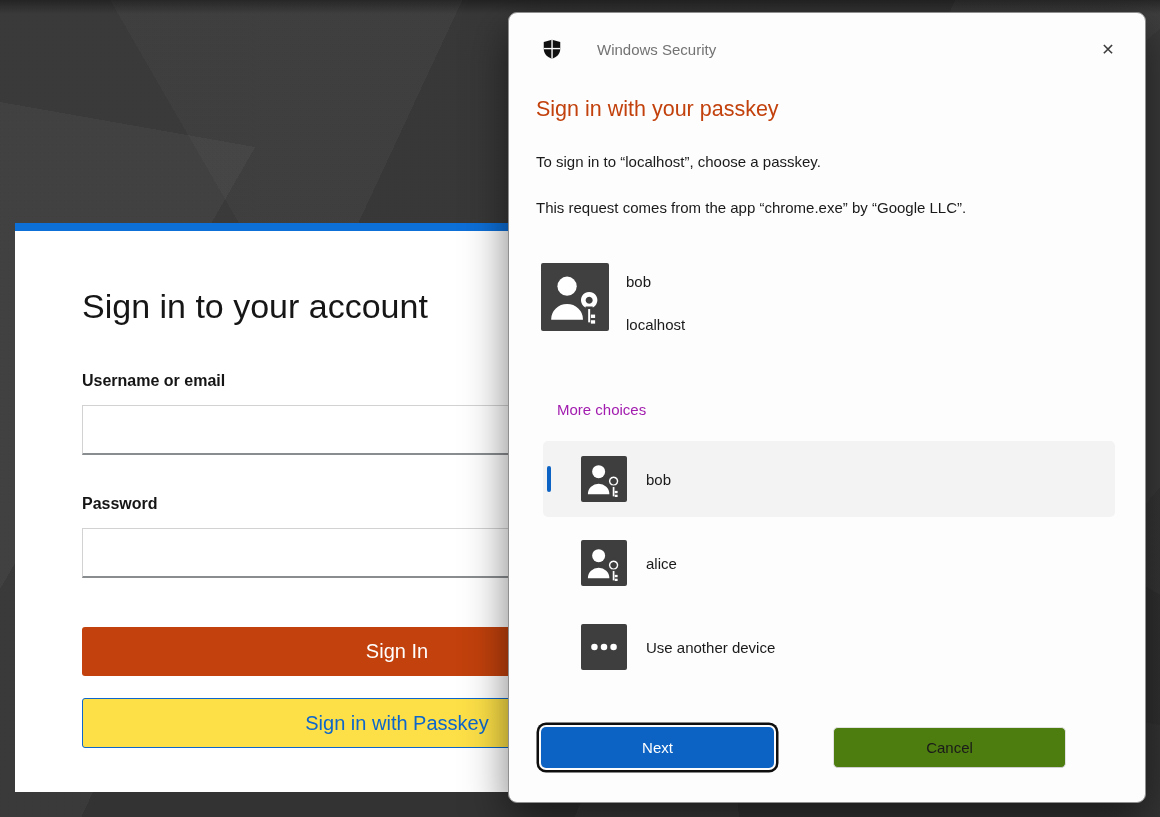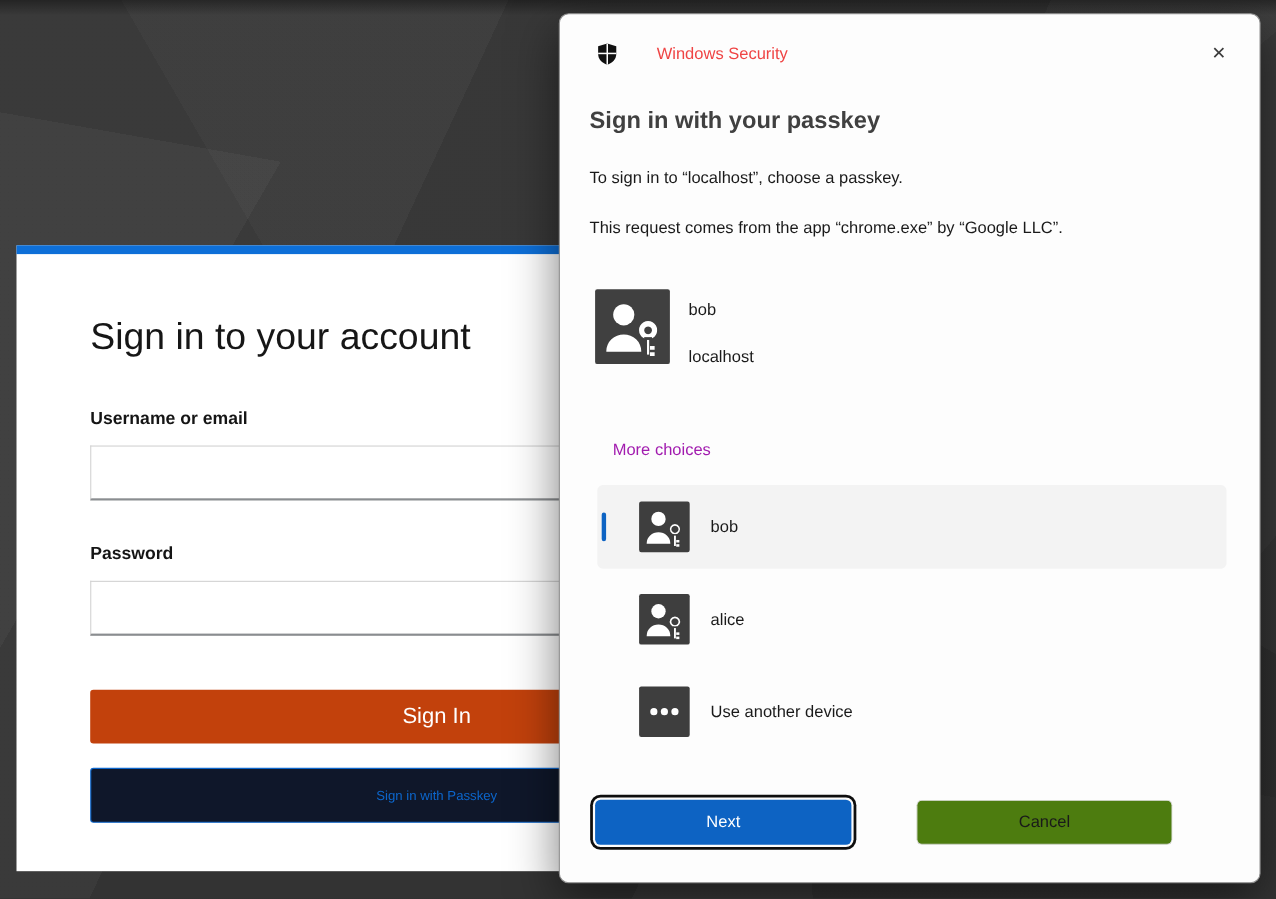--- a/index.html
+++ b/index.html
@@ -21,31 +21,31 @@
   .login-card{position:absolute;left:15px;top:223px;width:764px;height:569px;
     background:#ffffff;border-top:8px solid #0d6fd8;text-decoration:underline;}
   .login-heading{position:absolute;left:67px;top:56px;font-size:34px;font-weight:500;color:#161616;}
   .field-label{position:absolute;left:67px;font-size:16px;font-weight:700;color:#151515;}
   .kc-input{position:absolute;left:67px;width:630px;height:50px;background:#fff;
     border:1px solid #d2d2d2;border-bottom:2px solid #8a8d90;border-radius:0;
     font-size:16px;padding:0 10px;color:#151515;outline:none;}
   .kc-primary{position:absolute;left:67px;top:396px;width:630px;height:49px;
     background:#c2410c;color:#fff;border:none;border-radius:3px;font-size:20px;cursor:pointer;}
   .kc-secondary{position:absolute;left:67px;top:467px;width:630px;height:50px;
-    background:#0f172a;color:#0c66cc;border:1px solid #0c66cc;border-radius:3px;font-size:12px;cursor:pointer;}
+    background:#fde047;color:#0c66cc;border:1px solid #0c66cc;border-radius:3px;font-size:20px;cursor:pointer;}
 
   
   .ws-dialog{position:absolute;left:508px;top:12px;width:638px;height:791px;
     background:#fdfdfd;border:1px solid #8f8f8f;border-radius:9px;
     box-shadow:0 16px 44px rgba(0,0,0,.5);}
   .ws-header-icon{position:absolute;left:32px;top:25px;width:22px;height:22px;}
-  .ws-title{position:absolute;left:88px;top:28px;font-size:15px;color:#ef4444;}
+  .ws-title{position:absolute;left:88px;top:28px;font-size:15px;color:#737373;}
   .ws-close{position:absolute;left:584px;top:22px;width:30px;height:28px;
     display:flex;align-items:center;justify-content:center;font-size:16px;color:#3c3c3c;cursor:pointer;}
-  .ws-heading{position:absolute;left:27px;top:84px;font-size:21.5px;font-weight:700;color:#404040;}
+  .ws-heading{position:absolute;left:27px;top:84px;font-size:21.5px;font-weight:400;color:#c2410c;}
   .ws-body{position:absolute;left:27px;font-size:15px;color:#1a1a1a;}
   .acct-icon{position:absolute;left:32px;top:250px;width:68px;height:68px;background:#404040;border-radius:2px;}
   .acct-name{position:absolute;left:117px;top:260px;font-size:15px;color:#1a1a1a;}
   .acct-domain{position:absolute;left:117px;top:303px;font-size:15px;color:#1a1a1a;}
   .more-choices{position:absolute;left:48px;top:388px;font-size:15px;color:#a21caf;cursor:pointer;}
   .choice-row{position:absolute;left:34px;width:572px;height:76px;border-radius:5px;cursor:pointer;}
   .choice-row.selected{background:#f3f3f3;}
   .choice-pill{position:absolute;left:4px;top:25px;width:4px;height:26px;background:#0d63c3;border-radius:2px;}
   .choice-icon{position:absolute;left:38px;top:15px;width:46px;height:46px;background:#3e3e3e;border-radius:2px;}
   .choice-label{position:absolute;left:103px;top:0;height:76px;display:flex;align-items:center;font-size:15px;color:#1a1a1a;}

